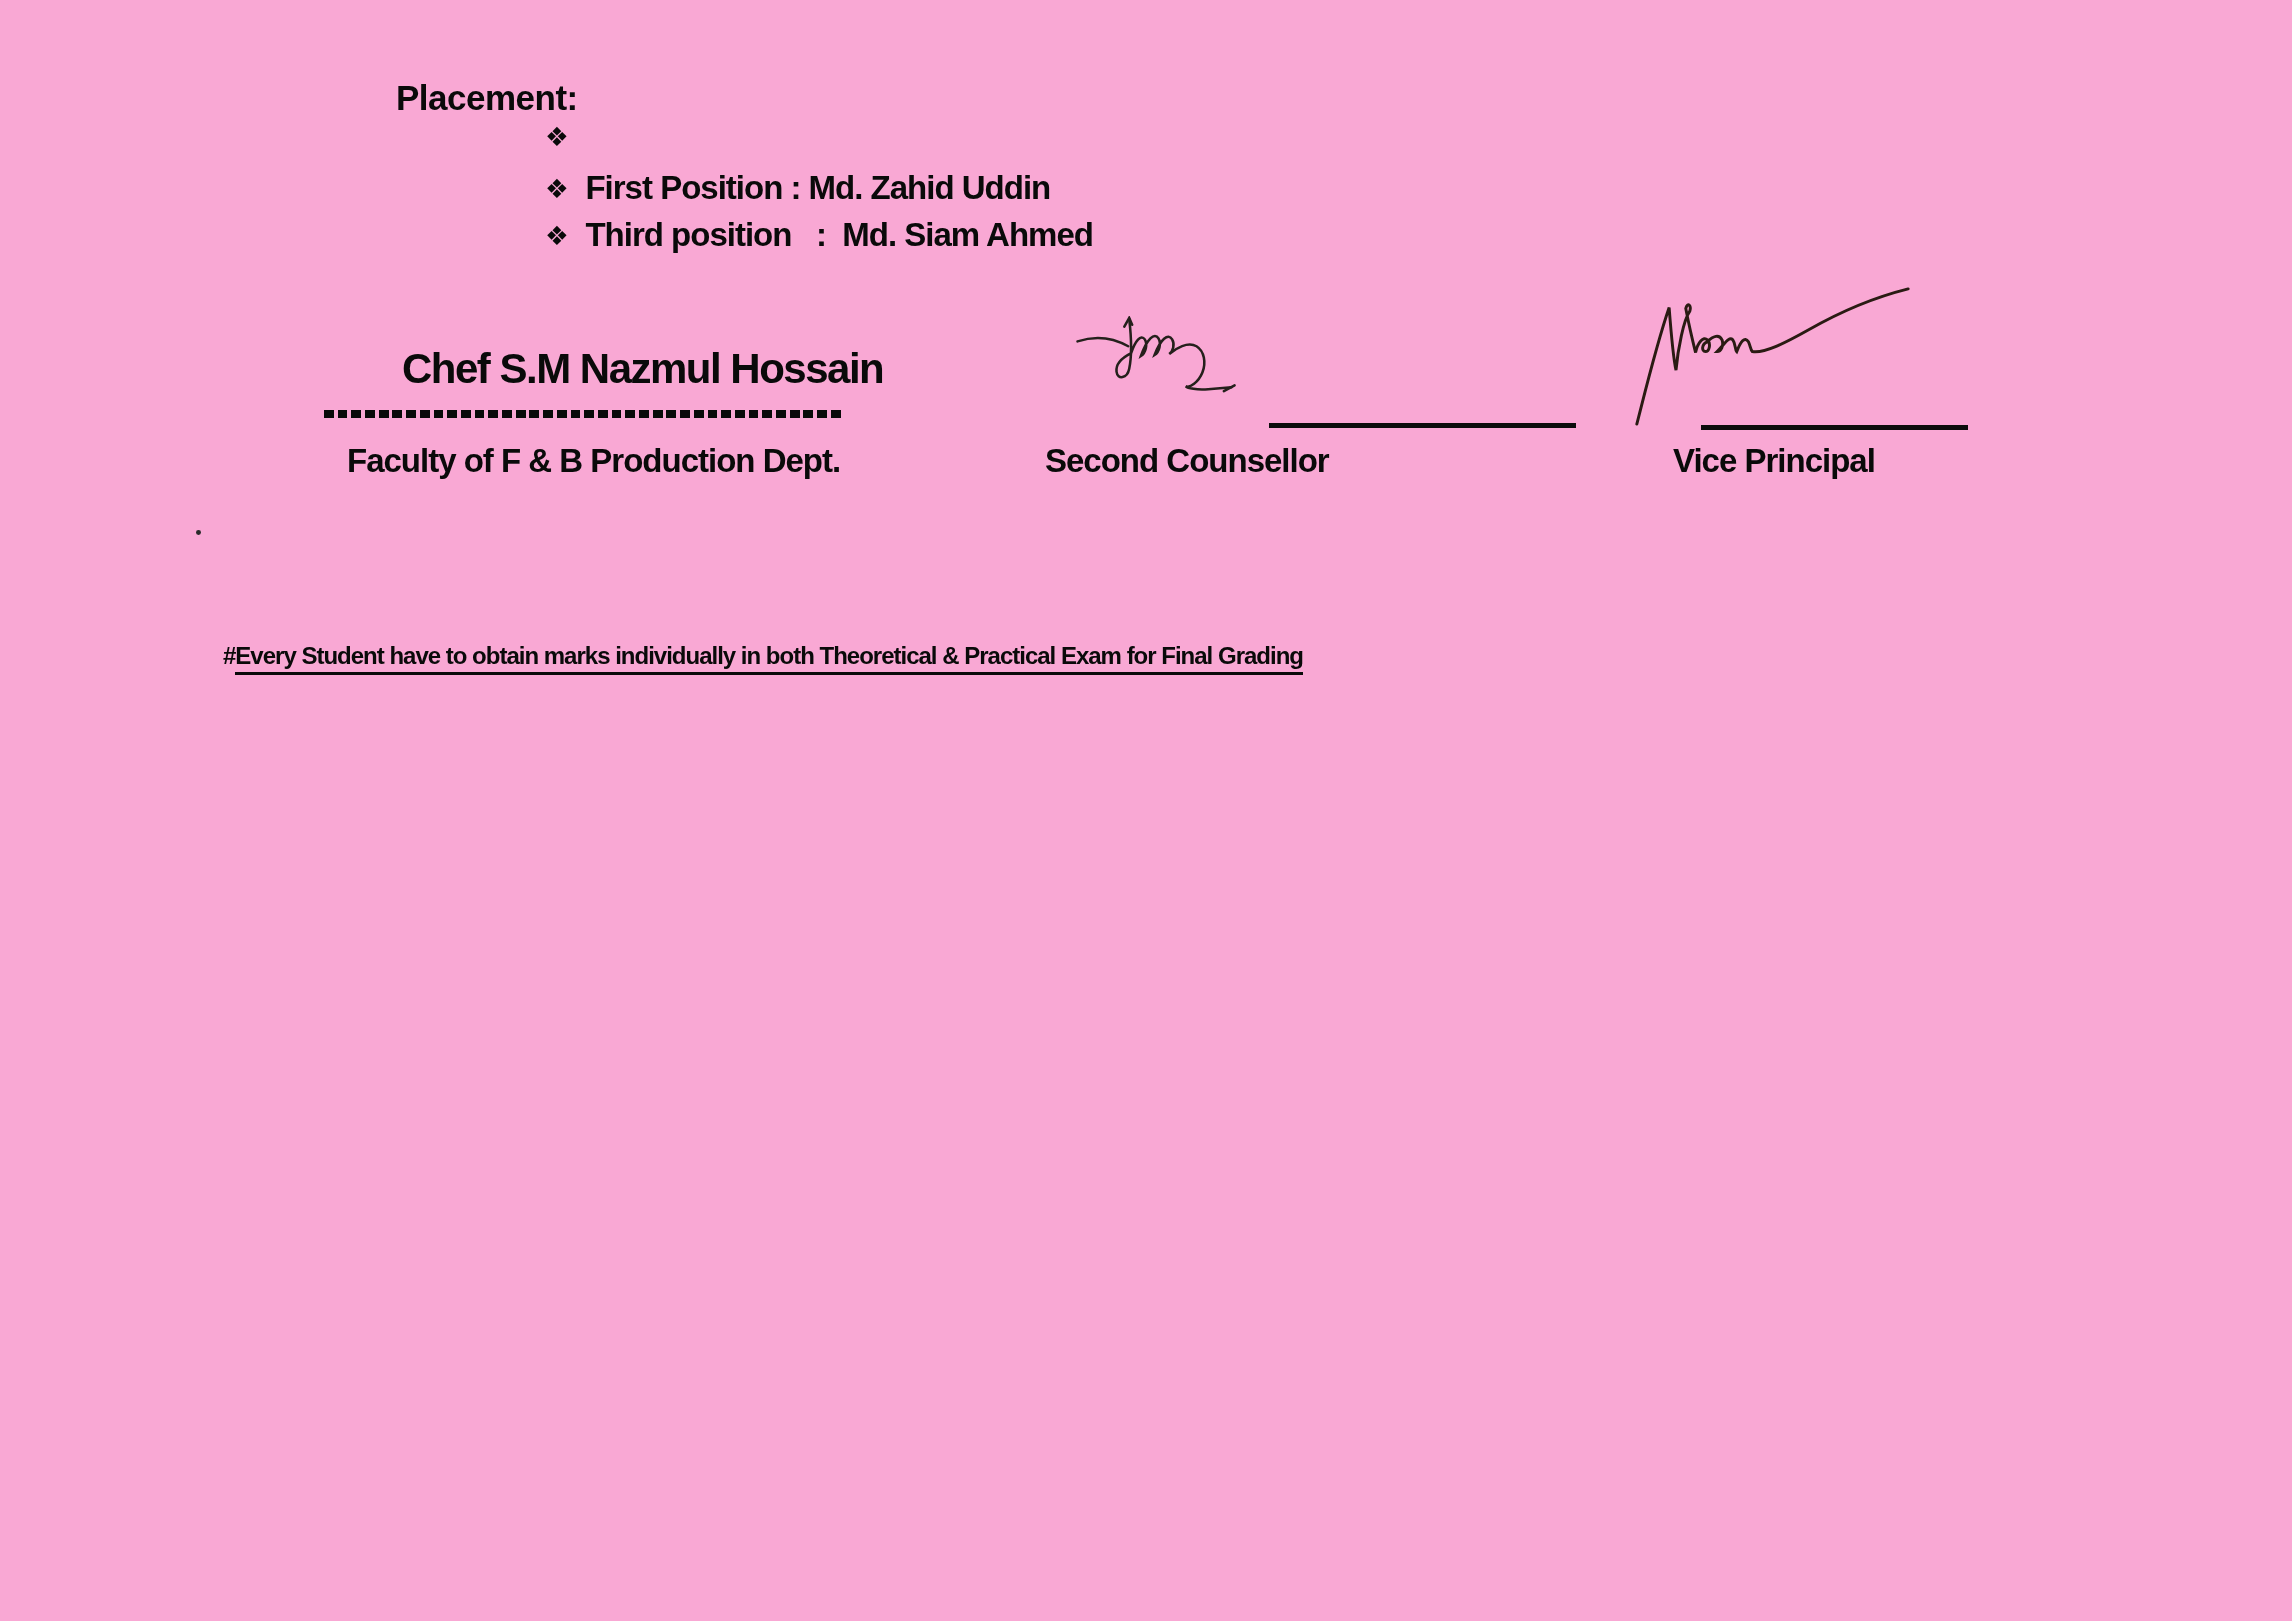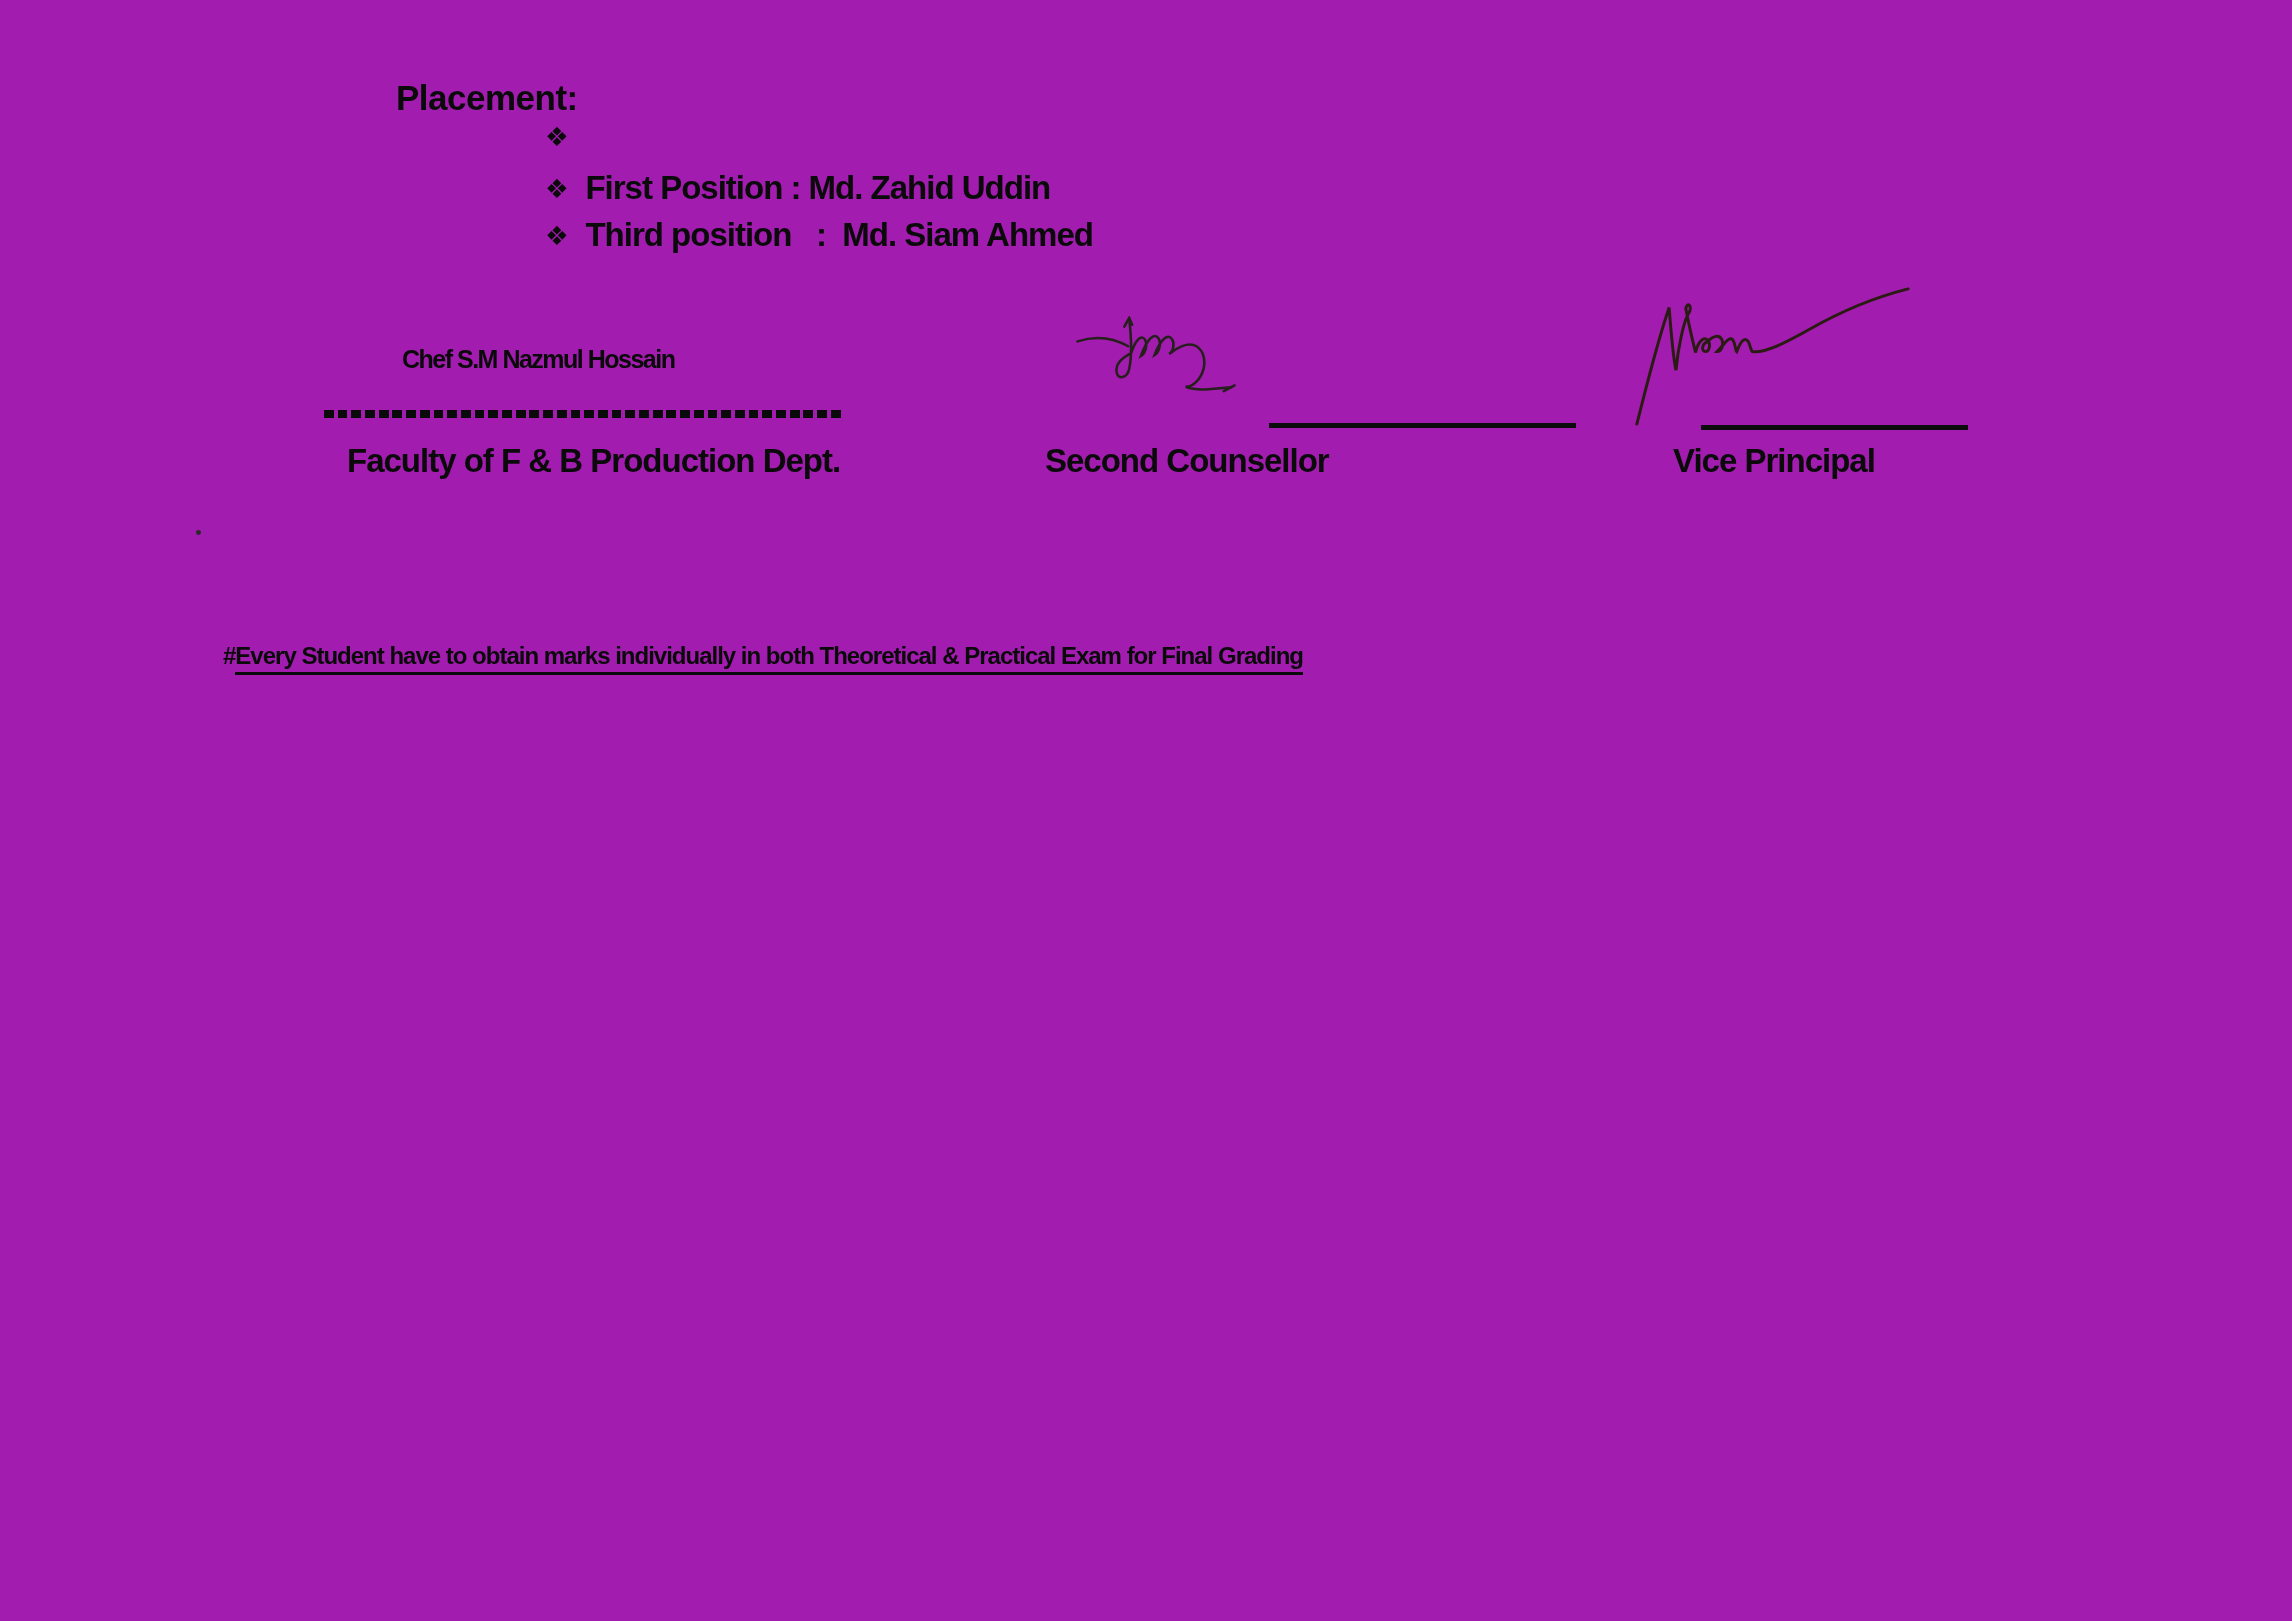--- a/index.html
+++ b/index.html
@@ -1,20 +1,20 @@
 <!DOCTYPE html>
 <html><head>
 <meta charset="utf-8">
 <style>
   html,body{margin:0;padding:0;background:#ffffff;}
   .page{
     position:relative;
     width:2293px;
     height:1621px;
-    background:#a21caf;
+    background:#f9a8d4;
     overflow:hidden;
     font-family:"Liberation Sans","DejaVu Sans",sans-serif;
     font-weight:bold;
     color:#0a0a0a;
   }
   
   .placement-heading{
     position:absolute;left:396px;top:78px;
     font-size:35px;letter-spacing:-0.5px;white-space:pre;
   }
@@ -28,21 +28,21 @@
   .placement-item .bullet{
     font-size:26.5px;margin-right:16.7px;transform:translateY(-1px);
     font-family:"DejaVu Sans",sans-serif;
   }
   .placement-item .itext{
     font-size:33px;letter-spacing:-1px;white-space:pre;
   }
   
   .chef-name{
     position:absolute;left:402px;top:345px;
-    font-size:25px;letter-spacing:-1.5px;white-space:pre;
+    font-size:42px;letter-spacing:-1.5px;white-space:pre;
   }
   .dashed-line{
     position:absolute;left:324px;top:410px;width:518px;height:7.8px;
     background:repeating-linear-gradient(90deg,#0a0a0a 0 9.8px,transparent 9.8px 13.7px);
   }
   .sig-label{
     position:absolute;top:442px;
     font-size:33px;letter-spacing:-1px;white-space:pre;margin-left:20px;
   }
   .faculty-label{left:327px;}

